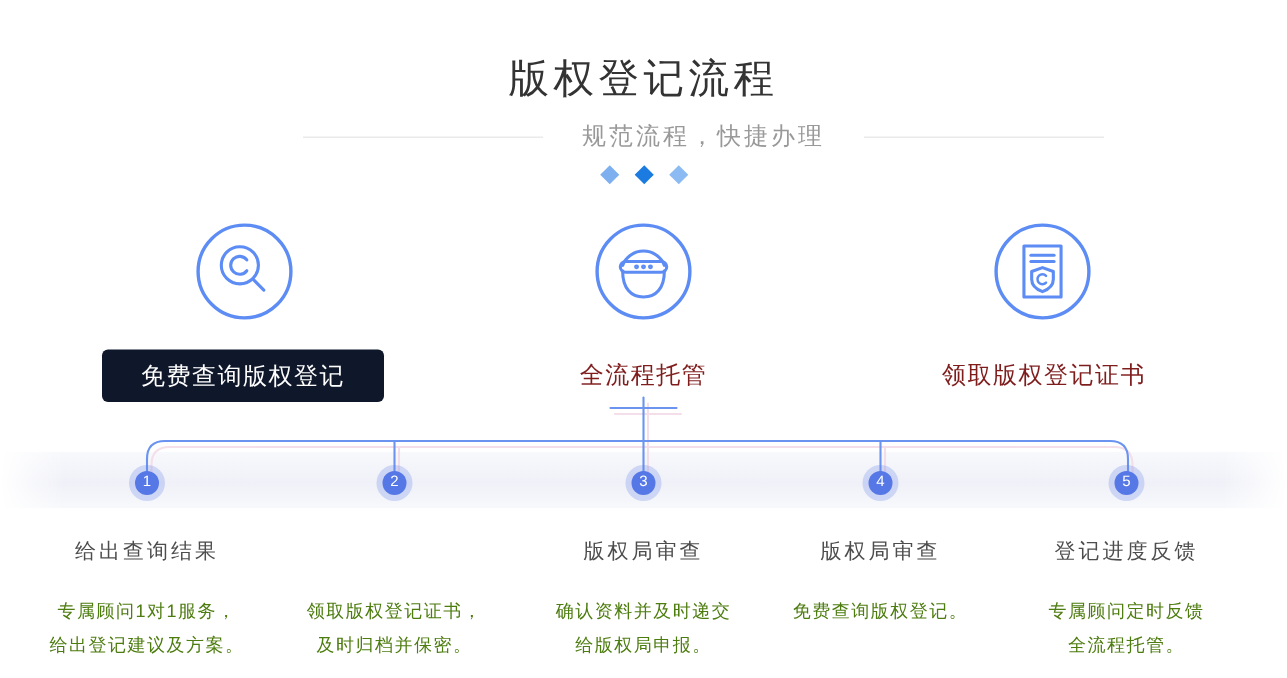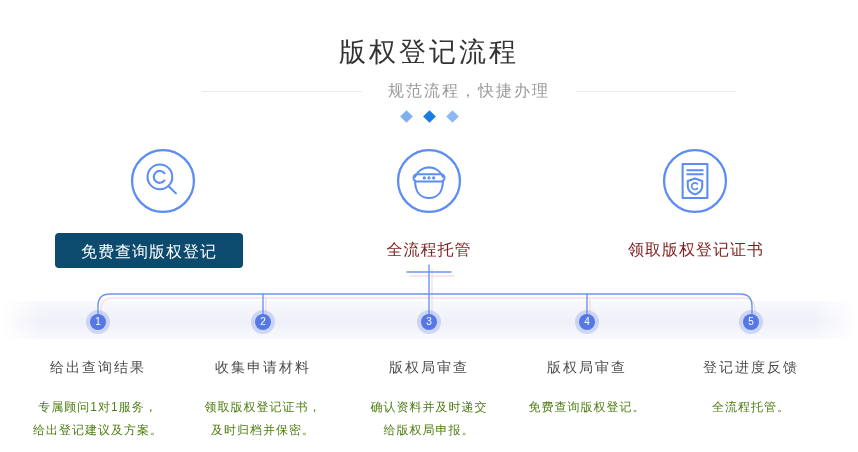--- a/index.html
+++ b/index.html
@@ -33,22 +33,22 @@
 
   
   .service-icon{position:absolute;top:148px;width:66px;height:66px;}
   .icon-1{left:130px;} .icon-2{left:396px;} .icon-3{left:662px;}
   .service-label{
     position:absolute;top:240px;width:260px;text-align:center;
     font-size:16px;color:#7f1d1d;letter-spacing:1px;cursor:pointer;
   }
   .label-2{left:299px;} .label-3{left:566px;}
   .free-query-button{
-    position:absolute;left:55px;top:233px;width:188px;height:35px;
-    background:#0c4a6e;border-radius:4px;border:none;cursor:pointer;
+    position:absolute;left:68px;top:233px;width:188px;height:35px;
+    background:#0f172a;border-radius:4px;border:none;cursor:pointer;
     color:#ffffff;font-size:16px;letter-spacing:1px;text-align:center;line-height:35px;
     font-family:"Liberation Sans","DejaVu Sans",sans-serif;
   }
 
   
   .step-band{
     position:absolute;left:0;top:301px;width:858px;height:38px;
     background:linear-gradient(180deg,#f8f9fc 0%,#f0f1f8 55%,#f8f9fc 100%);
     -webkit-mask-image:linear-gradient(90deg,transparent 0%,#000 5%,#000 95%,transparent 100%);
             mask-image:linear-gradient(90deg,transparent 0%,#000 5%,#000 95%,transparent 100%);
@@ -158,21 +158,20 @@
       <div class="step-circle-inner">3</div>
     </div>
   <div class="step-circle-outer cx4">
       <div class="step-circle-inner">4</div>
     </div>
   <div class="step-circle-outer cx5">
       <div class="step-circle-inner">5</div>
     </div>
 
   <div class="step-title sx1">给出查询结果</div>
-  <div class="step-title sx2">收集申请材料</div>
   <div class="step-title sx3">版权局审查</div>
   <div class="step-title sx4">版权局审查</div>
   <div class="step-title sx5">登记进度反馈</div>
 
   <div class="step-desc sx1">
     <div>专属顾问1对1服务，</div>
     <div>给出登记建议及方案。</div>
   </div>
   <div class="step-desc sx2">
     <div>领取版权登记证书，</div>
@@ -180,16 +179,17 @@
   </div>
   <div class="step-desc sx3">
     <div>确认资料并及时递交</div>
     <div>给版权局申报。</div>
   </div>
   <div class="step-desc sx4">
     <div>免费查询版权登记。</div>
     <div></div>
   </div>
   <div class="step-desc sx5">
+    <div>专属顾问定时反馈</div>
     <div>全流程托管。</div>
   </div>
 
 </div>
 
 </body></html>

